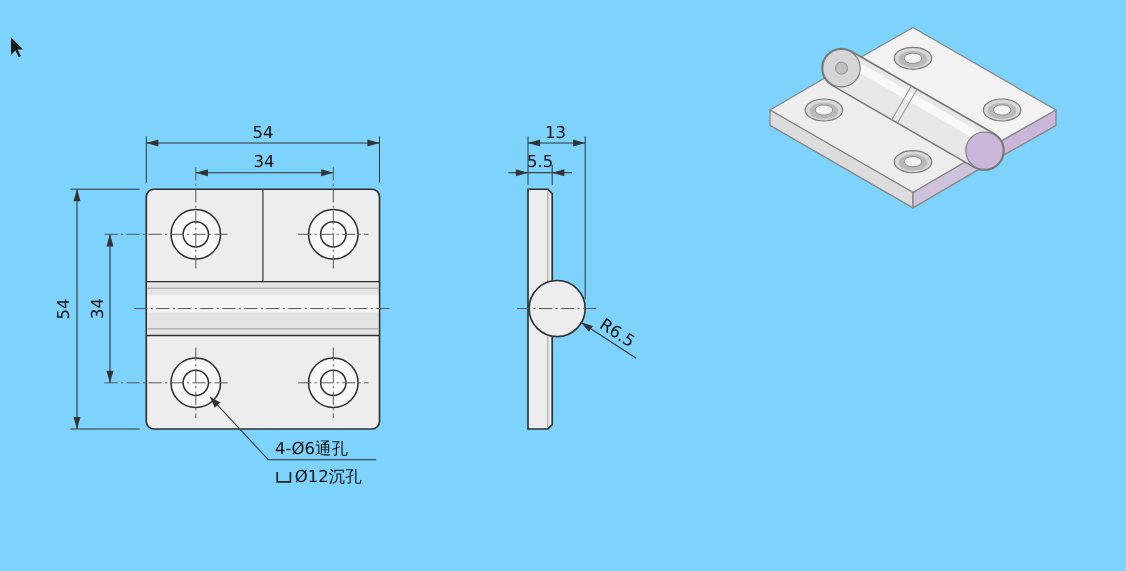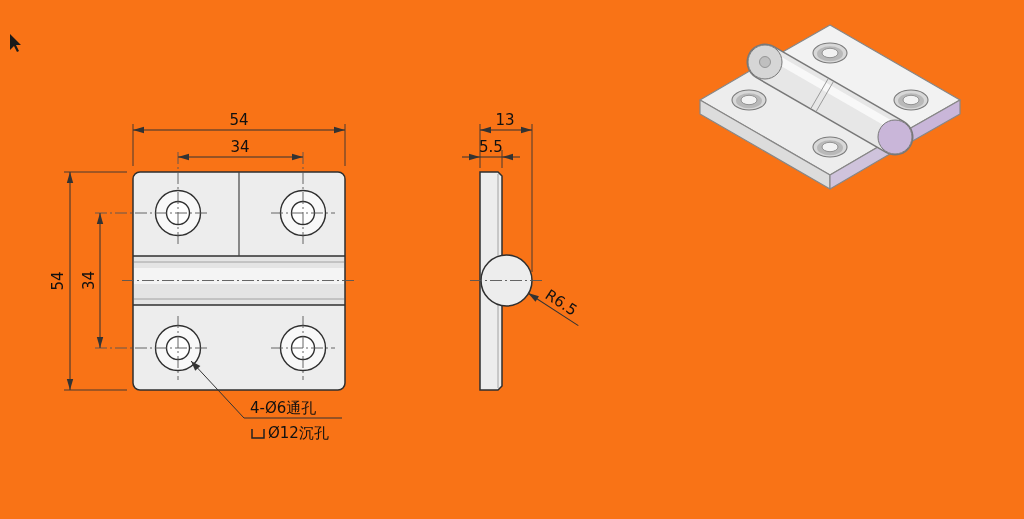--- a/index.html
+++ b/index.html
@@ -1,16 +1,16 @@
 <!DOCTYPE html>
 <html><head>
 <meta charset="utf-8">
 <style>
   html,body{margin:0;padding:0;background:#ffffff;}
-  .stage{position:relative;width:1024px;height:519px;background:#f97316;overflow:hidden;
+  .stage{position:relative;width:1024px;height:519px;background:#7dd3fc;overflow:hidden;
          font-family:"DejaVu Sans", "Liberation Sans", sans-serif;}
   svg{display:block;}
   .part{fill:#ededed;stroke:#2f2f2f;stroke-width:1.5;}
   .edge{stroke:#2f2f2f;stroke-width:1.3;fill:none;}
   .soft{stroke:#9a9a9a;stroke-width:0.9;fill:none;}
   .dim-line{stroke:#333;stroke-width:1;fill:none;}
   .ext-line{stroke:#333;stroke-width:0.9;fill:none;}
   .center-line{stroke:#555;stroke-width:0.9;fill:none;stroke-dasharray:12 3 2 3;}
   .arrow{fill:#333;stroke:none;}
   .dim-text{font-size:15px;fill:#111;}

